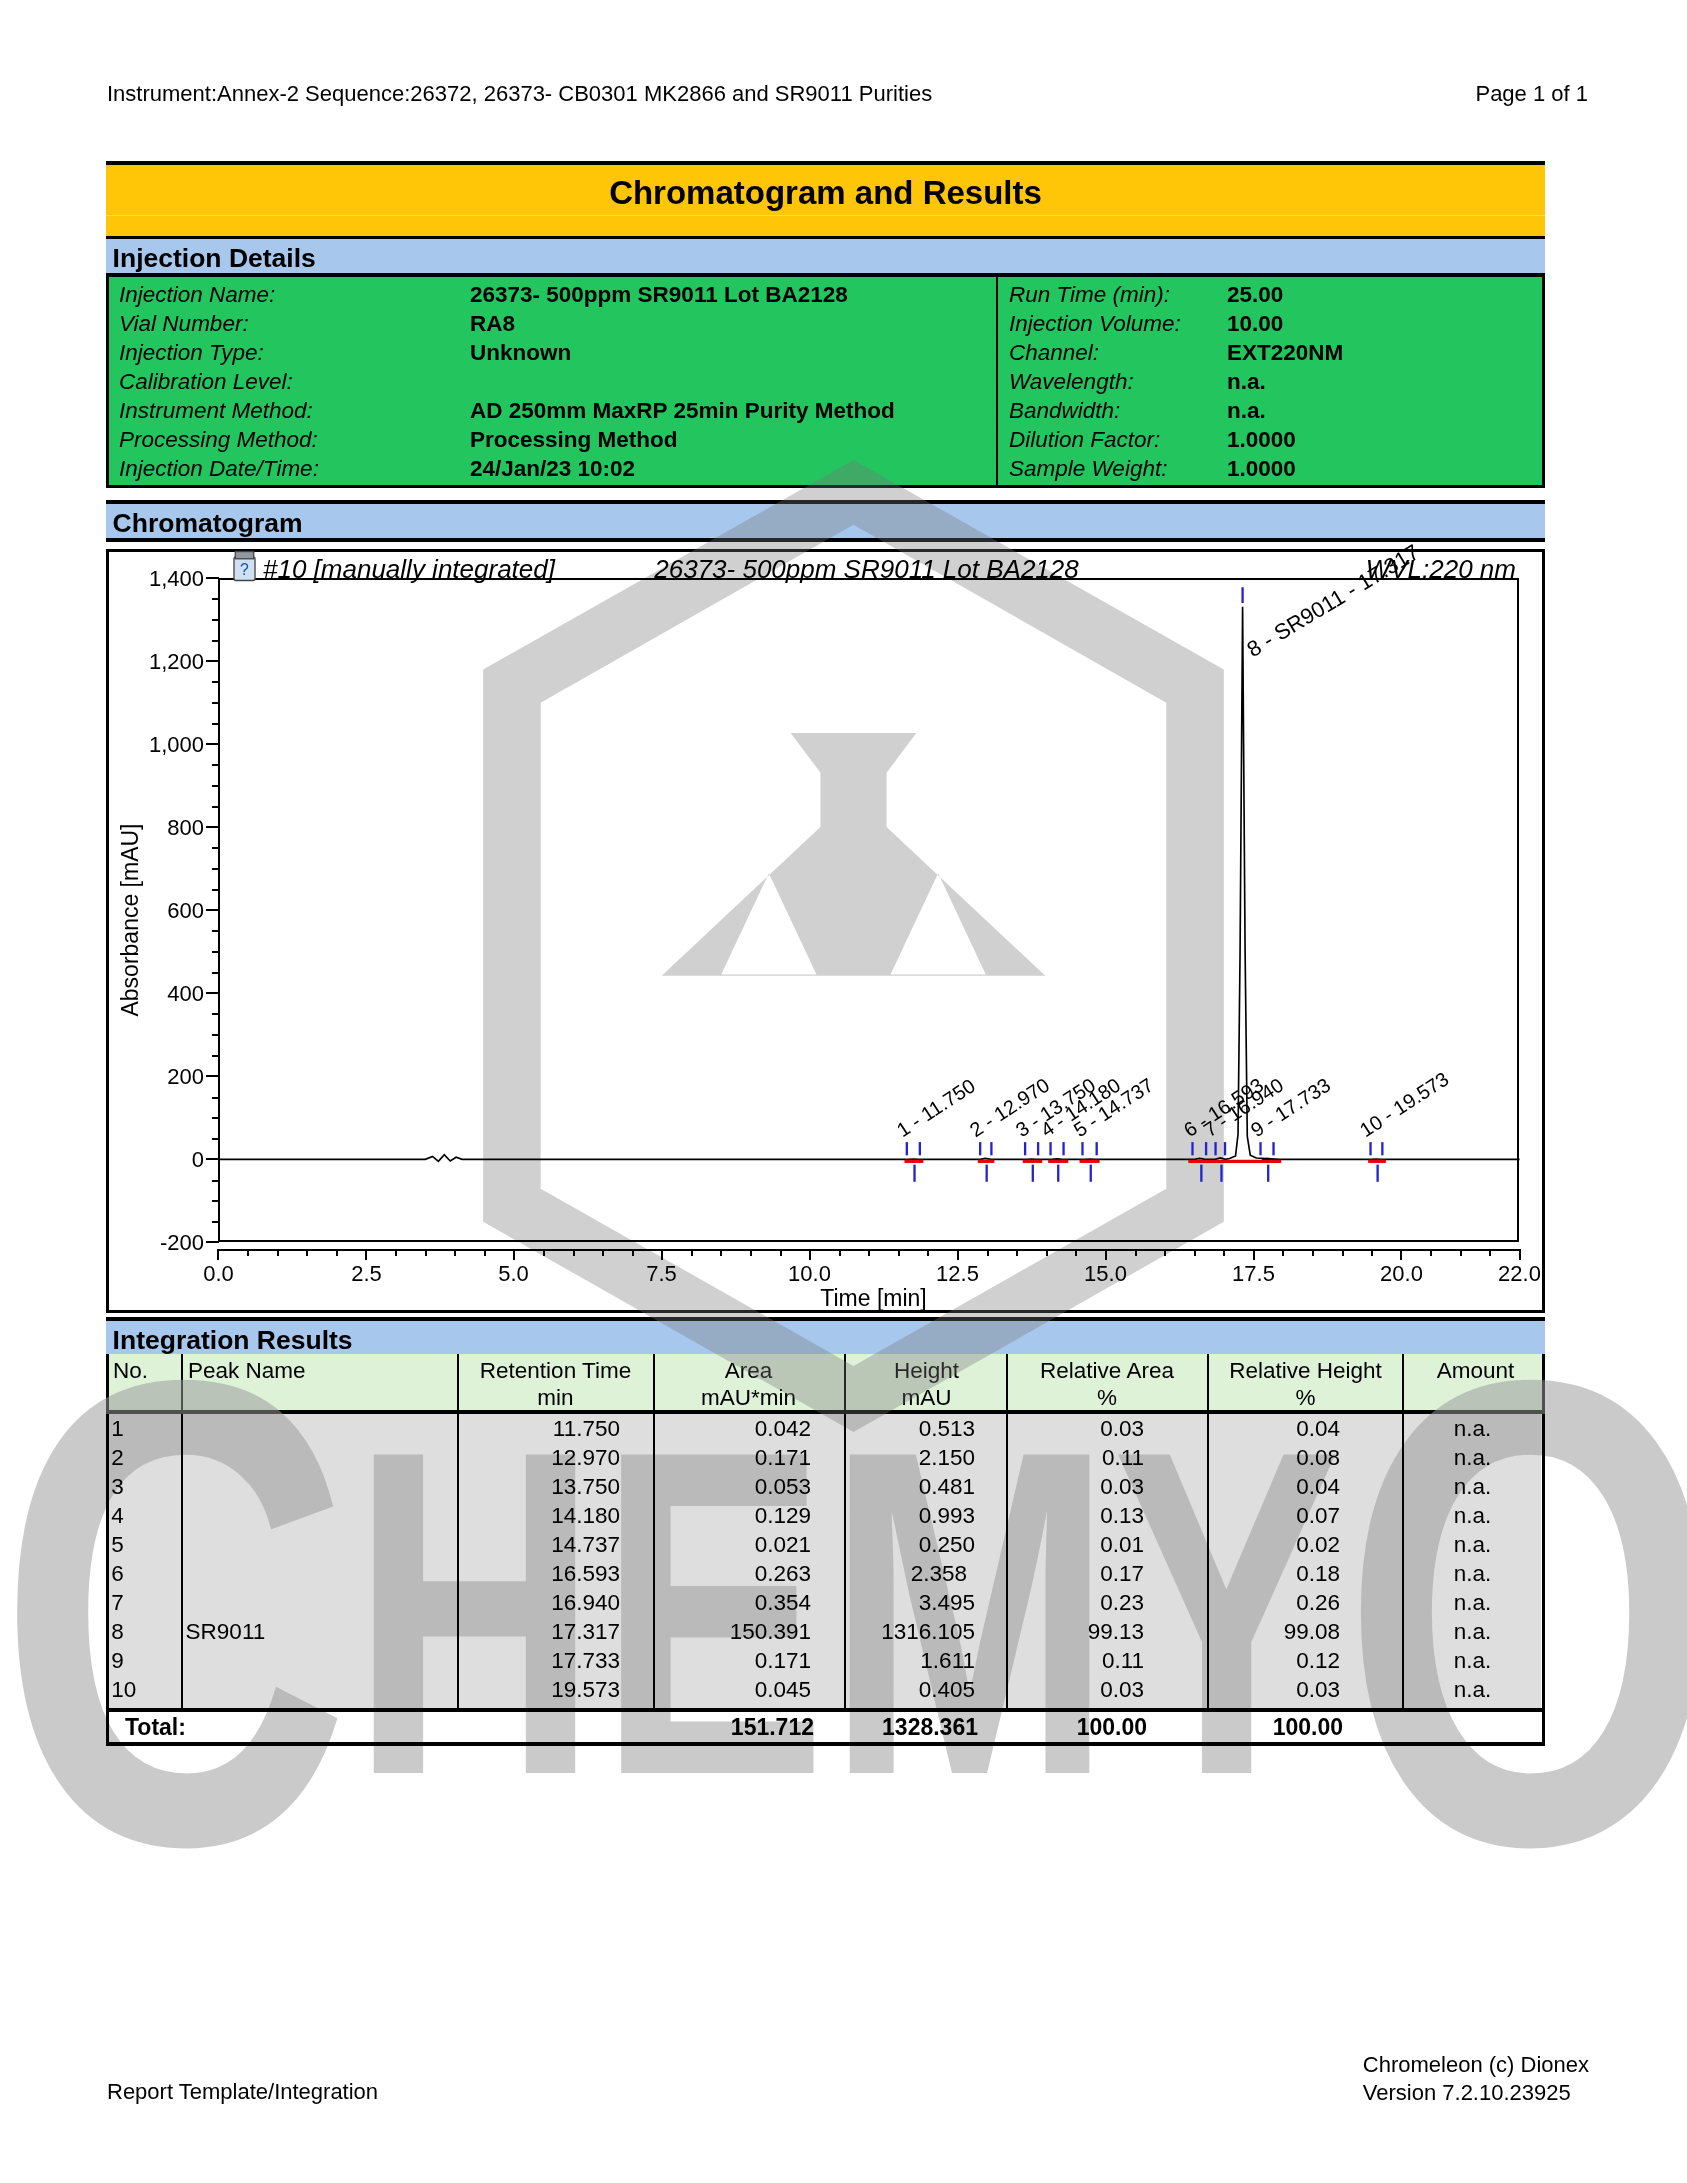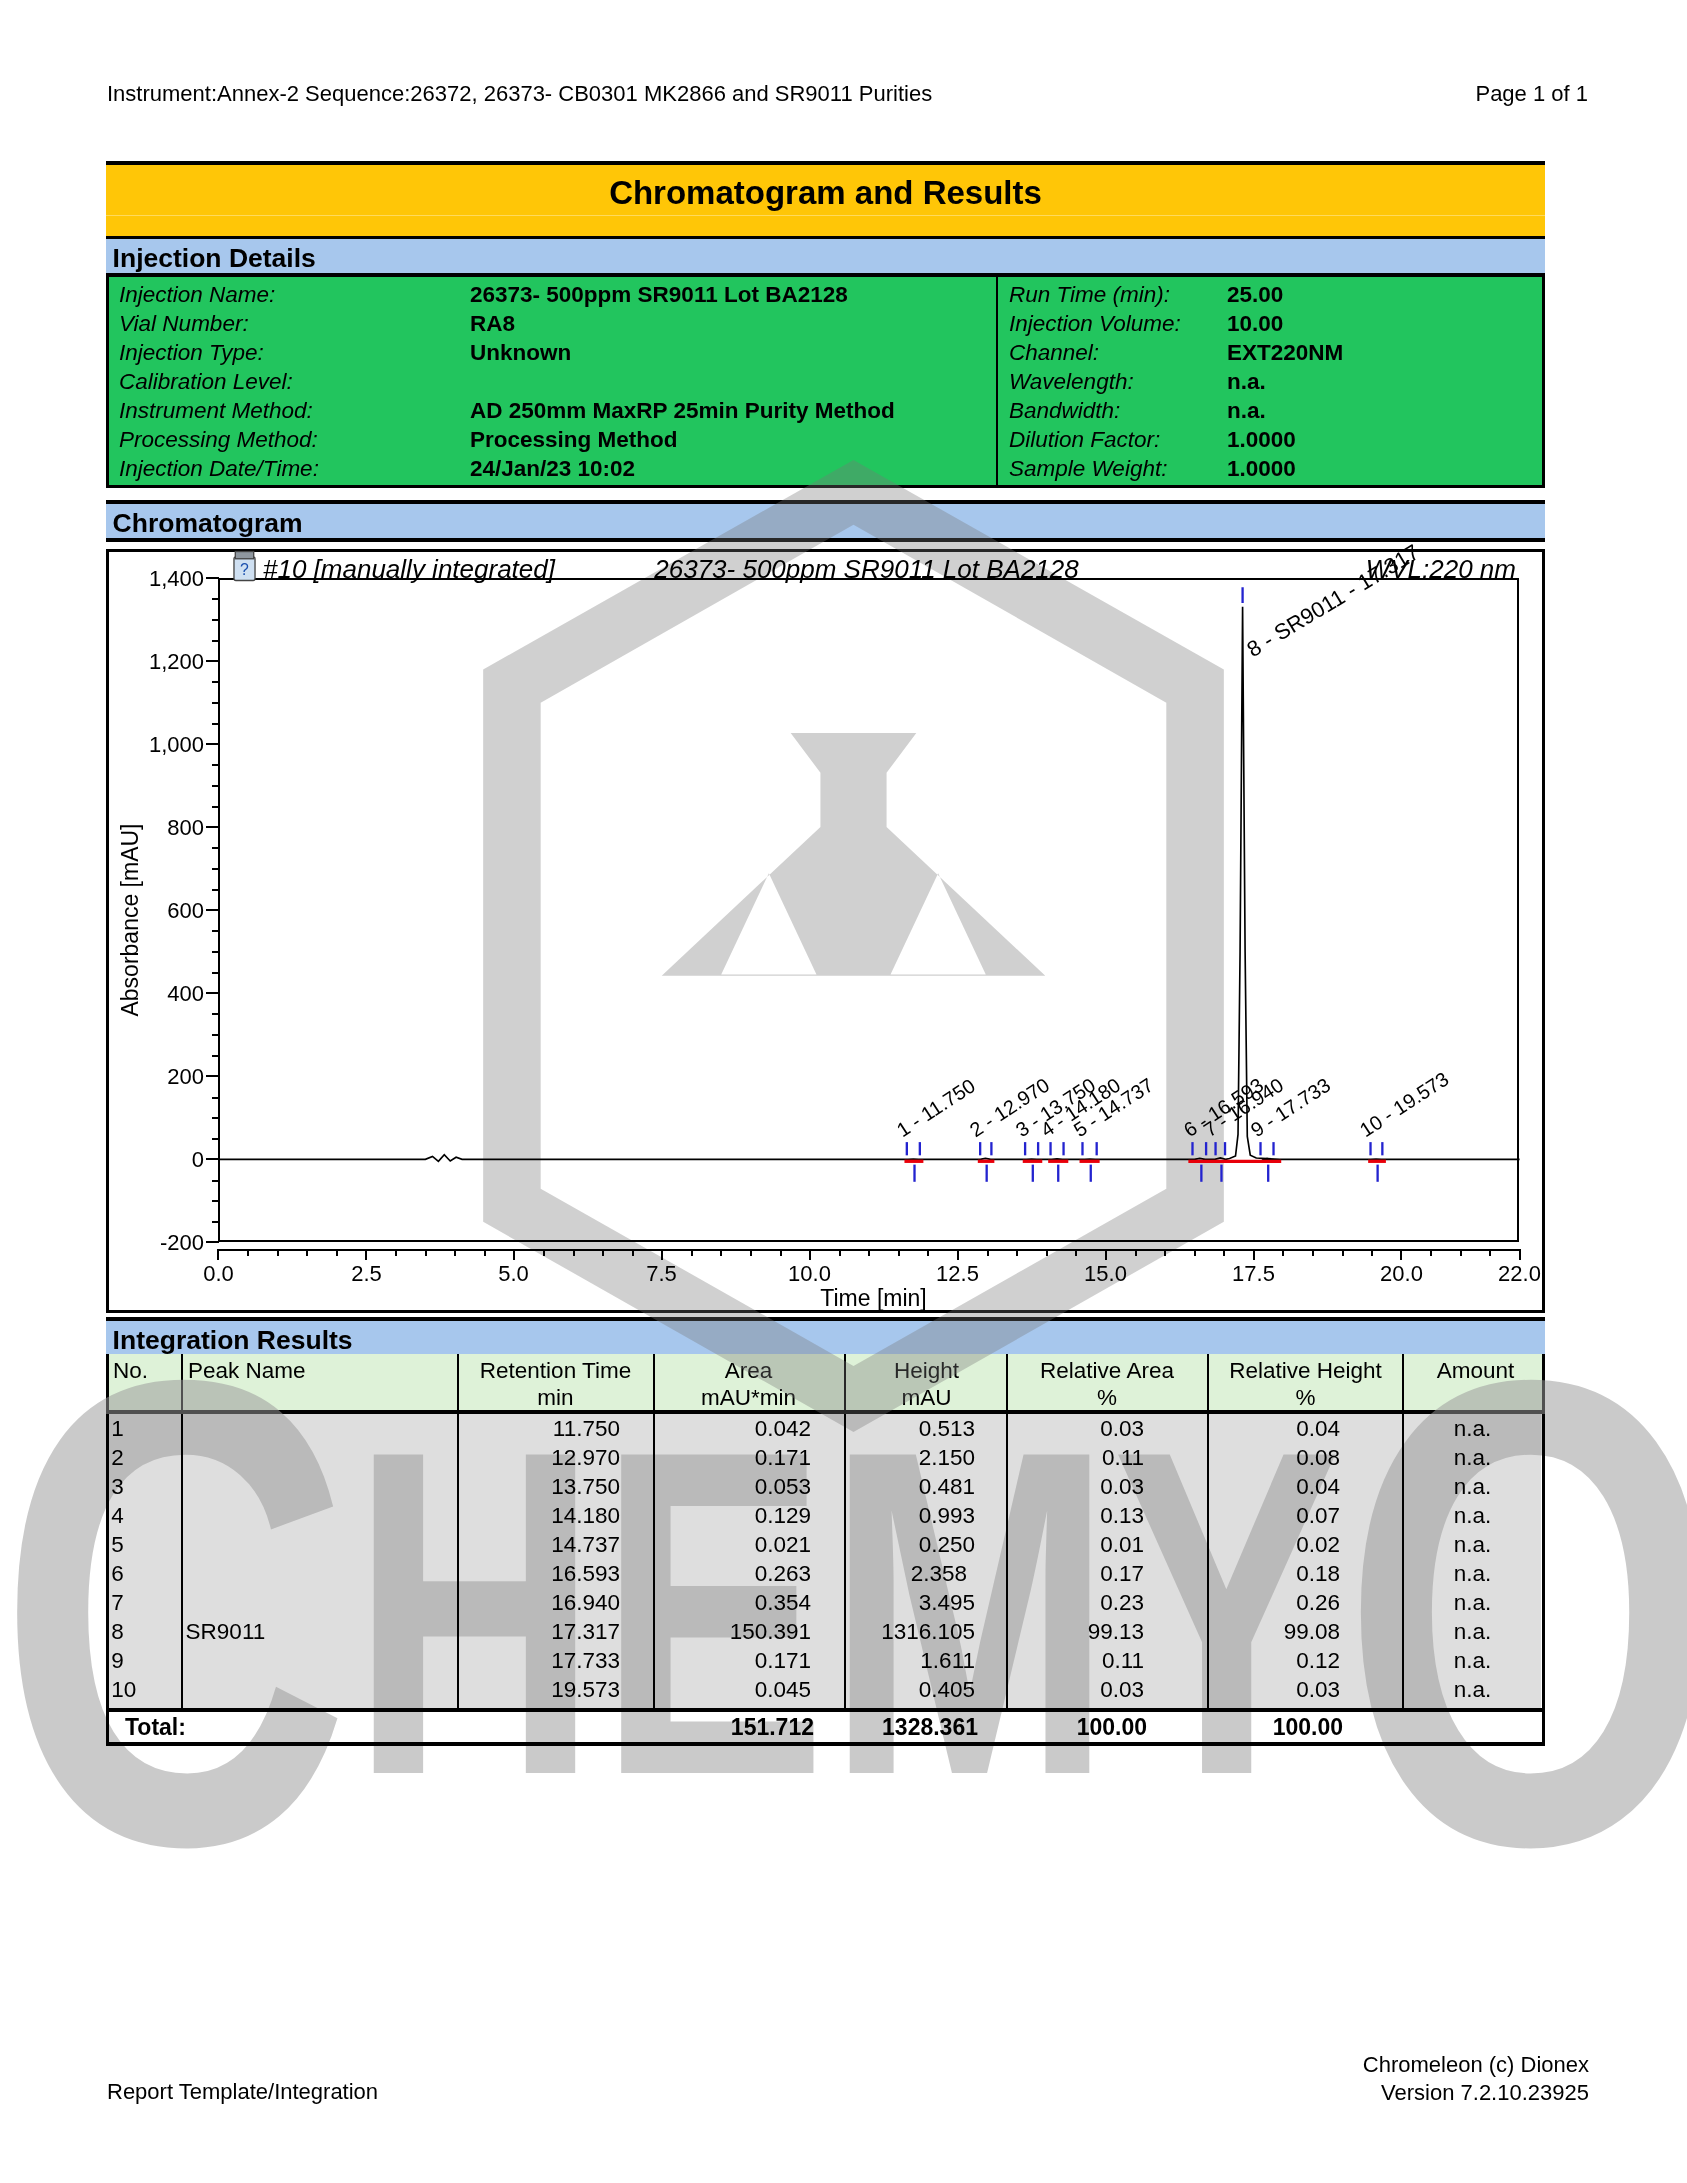--- a/index.html
+++ b/index.html
@@ -65,21 +65,21 @@
              border-left:3.3px solid #000;border-right:3.3px solid #000;box-sizing:border-box;pointer-events:none;}
   .colline{position:absolute;top:0;width:2px;height:294px;background:#000;}
   .totalsep{position:absolute;left:106px;top:1708px;width:1439px;height:4px;background:#000;z-index:3;}
   .totalrow{position:absolute;left:106px;top:1712px;width:1439px;height:34px;z-index:3;
             border-left:3.3px solid #000;border-right:3.3px solid #000;border-bottom:4px solid #000;box-sizing:border-box;
             font-size:23px;font-weight:bold;}
   .totalrow .tcell{height:34px;line-height:30px;}
   
   .pgfooter{position:absolute;left:107px;right:98px;top:2051px;font-size:22px;z-index:3;}
   .pgfooter .fl{position:absolute;left:0;top:28px;}
-  .pgfooter .fr{position:absolute;right:0;top:0;text-align:right;line-height:28px;}
+  .pgfooter .fr{position:absolute;right:0;top:0;text-align:left;line-height:28px;}
 </style>
 </head>
 <body>
 
 <div class="page">
 
   <div class="pgheader">
     <span class="hl">Instrument:Annex-2   Sequence:26372, 26373- CB0301  MK2866 and SR9011 Purities</span>
     <span class="hr">Page 1 of 1</span>
   </div>

